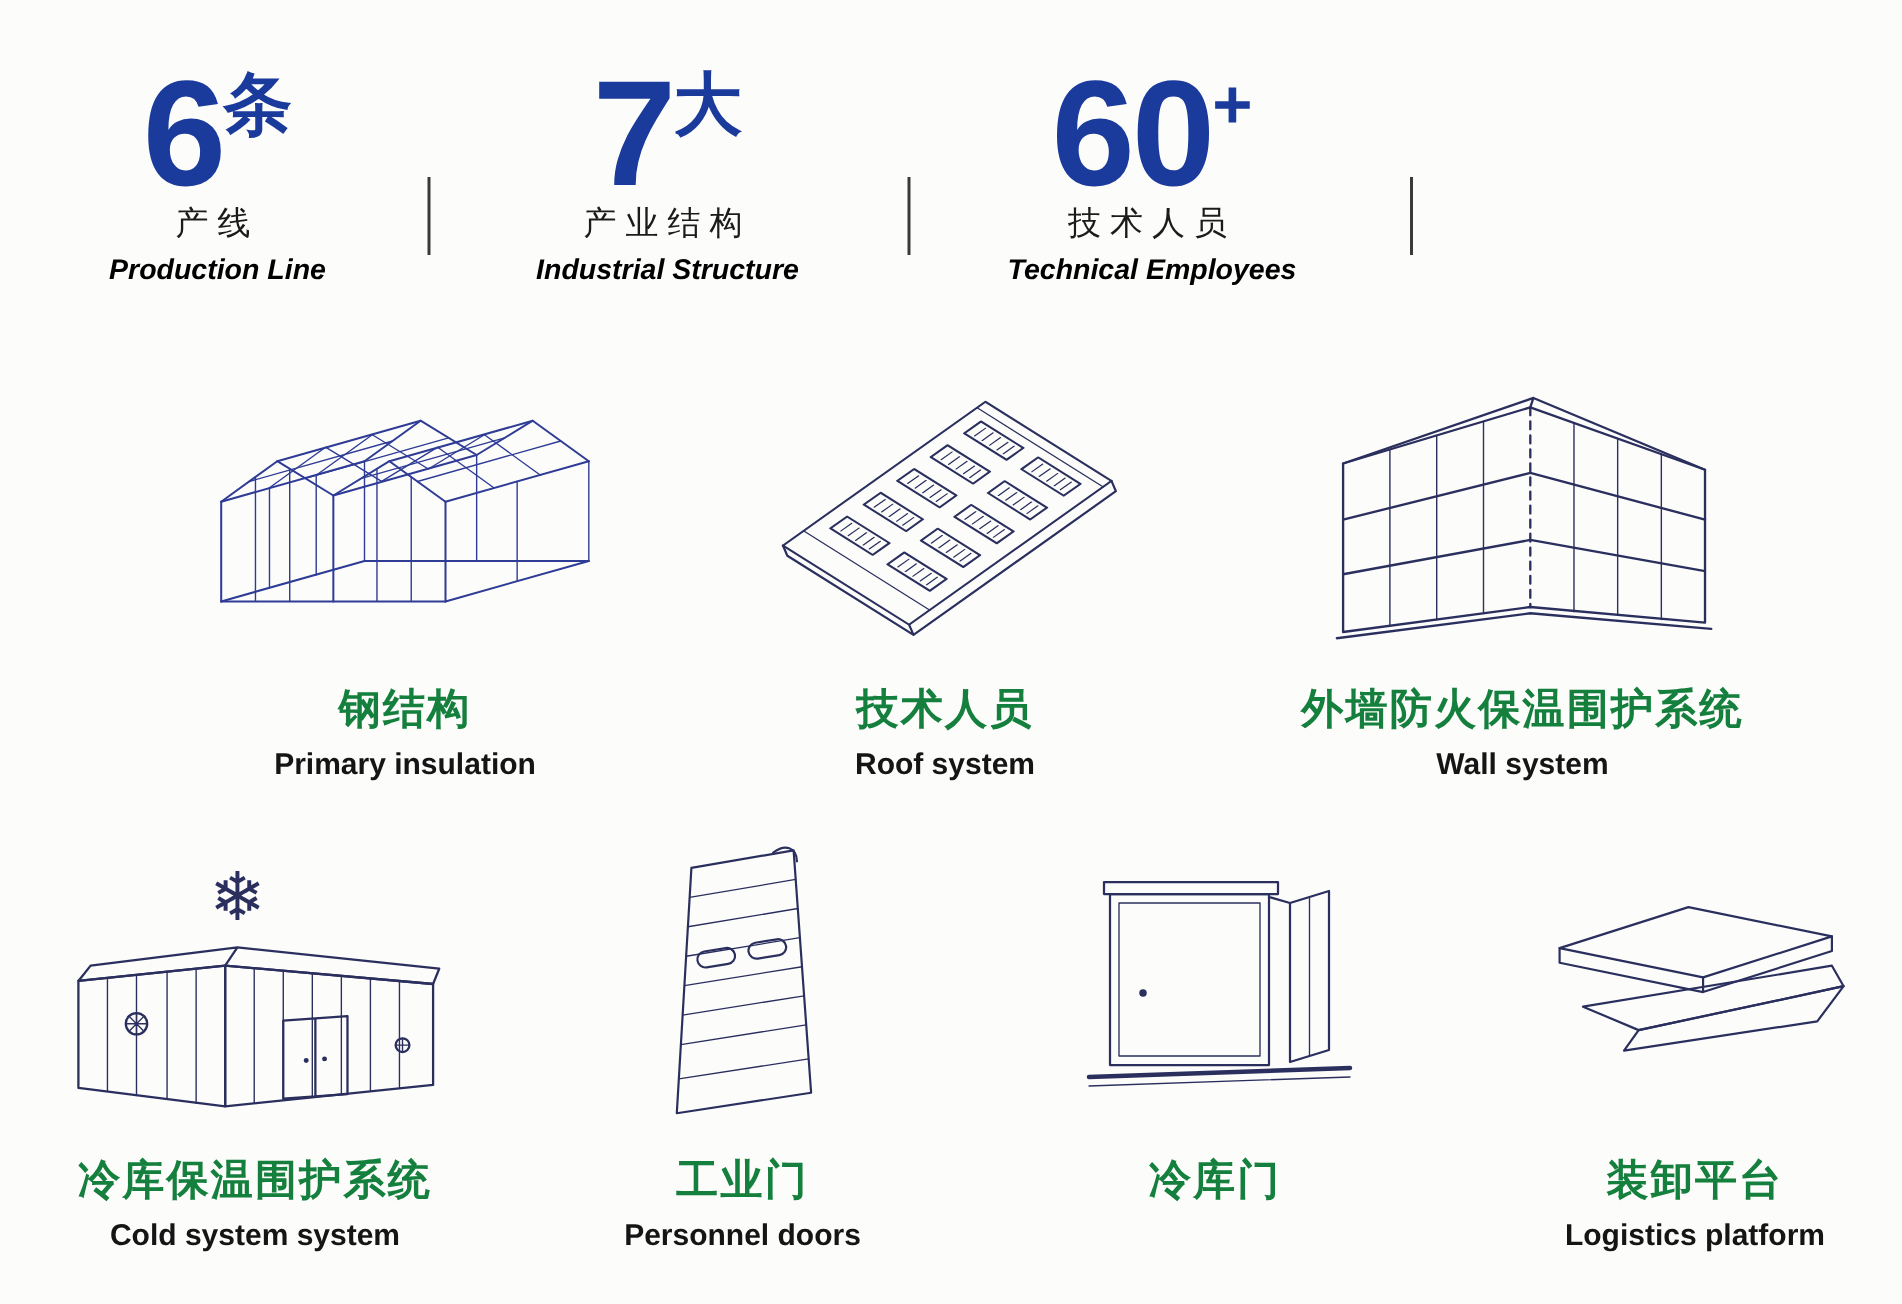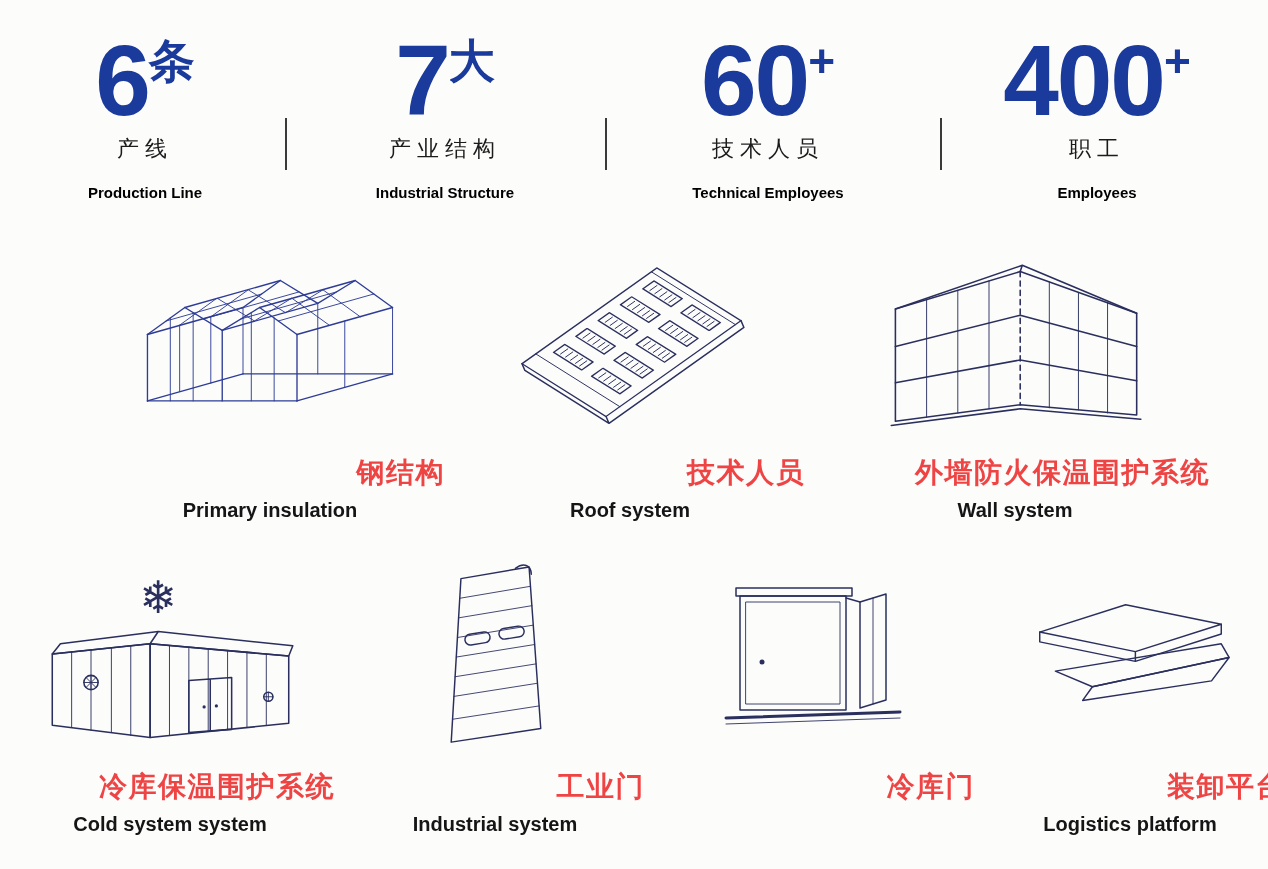--- a/index.html
+++ b/index.html
@@ -8,33 +8,33 @@
     background:var(--page-bg,#fcfcfb);
     font-family:"Liberation Sans","DejaVu Sans",sans-serif;
     color:#111;
   }
   
   .stat{position:absolute;top:34px;text-align:center;}
   .s1{left:25px;width:240px;}
   .s2{left:325px;width:240px;}
   .s3{left:648px;width:240px;}
   .s4{left:977px;width:240px;}
-  .numline{height:98px;line-height:55px;white-space:nowrap;}
+  .numline{height:98px;line-height:70px;white-space:nowrap;}
   .num{font-size:100px;font-weight:700;color:var(--accent-blue,#1a3a9c);letter-spacing:-2px;}
   .num.suffix{font-size:46px;vertical-align:38px;letter-spacing:0;}
   .stat .zh{font-size:22px;color:var(--text-dark,#1b1b1b);letter-spacing:6px;margin-top:2px;}
-  .stat .en{font-size:15px;font-weight:700;color:#000;margin-top:20px;}
+  .stat .en{font-size:19px;font-weight:700;color:#000;margin-top:6px;font-style:italic;}
   .vdiv{position:absolute;top:118px;width:2px;height:52px;background:var(--divider,#3a3a3a);}
   .d1{left:285px;} .d2{left:605px;} .d3{left:940px;}
   
   .card{position:absolute;text-align:center;}
   .iconbox{display:flex;align-items:center;justify-content:center;}
   .row1 .iconbox{height:200px;}
   .row2 .iconbox{height:212px;}
-  .card .zh{font-size:28px;font-weight:700;color:#ef4444;letter-spacing:1.5px;margin-top:6px;text-align:right;}
+  .card .zh{font-size:28px;font-weight:700;color:#15803d;letter-spacing:1.5px;margin-top:6px;}
   .card .en{font-size:20px;font-weight:600;color:#151515;margin-top:7px;}
   .c11{left:95px;width:350px;top:248px;}
   .c12{left:455px;width:350px;top:248px;}
   .c13{left:820px;width:390px;top:248px;}
   .c21{left:5px;width:330px;top:550px;}
   .c22{left:345px;width:300px;top:550px;}
   .c23{left:645px;width:330px;top:550px;}
   .c24{left:975px;width:310px;top:550px;}
   
   .art{fill:none;stroke:var(--line-navy,#2a2f5e);stroke-width:1.5;stroke-linecap:round;stroke-linejoin:round;}
@@ -64,25 +64,20 @@
   </div>
   <div class="vdiv d2"></div>
 
   <div class="stat s3">
     <div class="numline"><span class="num">60</span><span class="num suffix">+</span></div>
     <div class="zh">技术人员</div>
     <div class="en">Technical Employees</div>
   </div>
   <div class="vdiv d3"></div>
 
-  <div class="stat s4">
-    <div class="numline"><span class="num">400</span><span class="num suffix">+</span></div>
-    <div class="zh">职工</div>
-    <div class="en">Employees</div>
-  </div>
 
   <div class="card row1 c11">
     <div class="iconbox">
       <svg width="270" height="161" viewBox="0 0 260 155">
         <g class="art art-steel">
           <path d="M12 64 L48 38 L84 60 L120 38 L156 64"></path>
           <path class="thin" d="M34 48 V128 M56 43 V128 M112 43 V128 M134 48 V128"></path>
           <path d="M12 64 V128 M84 60 V128 M156 64 V128"></path>
           <path d="M12 128 H156"></path>
           <path d="M104 38 L140 12 L176 34 L212 12 L248 38"></path>
@@ -179,21 +174,21 @@
         <g class="art">
           <path d="M40 18 L110 6 L122 172 L30 186 Z"></path>
           <path class="thin" d="M38.8 38.2 L111.4 25.9 M37.6 58.3 L112.9 45.8 M36.4 78.5 L114.3 65.8 M35.2 98.6 L115.8 85.7 M34 118.8 L117.2 105.6 M32.8 139 L118.6 125.5 M31.4 162.5 L120.3 148.8"></path>
           <rect x="44" y="74" width="26" height="11" rx="5.5" transform="rotate(-9 57 79.5)"></rect>
           <rect x="79" y="68" width="26" height="11" rx="5.5" transform="rotate(-9 92 73.5)"></rect>
           <path d="M96 7.5 C104 1.5 112 3.5 112.3 13.5"></path>
         </g>
       </svg>
     </div>
     <div class="zh">工业门</div>
-    <div class="en">Industrial system</div>
+    <div class="en">Personnel doors</div>
   </div>
 
   <div class="card row2 c23">
     <div class="iconbox">
       <svg width="200" height="165" viewBox="0 0 200 165">
         <g class="art">
           <rect x="26" y="14" width="116" height="8"></rect>
           <rect x="30" y="22" width="106" height="114"></rect>
           <rect class="thin" x="36" y="28" width="94" height="102"></rect>
           <circle class="fillnavy" cx="52" cy="88" r="2.5"></circle>

